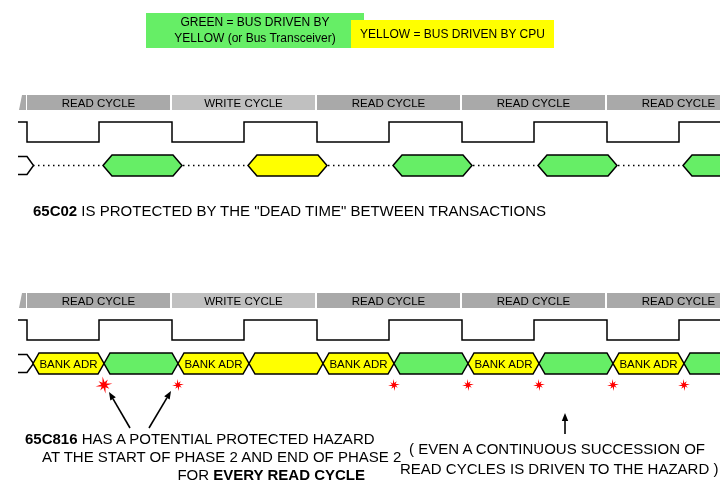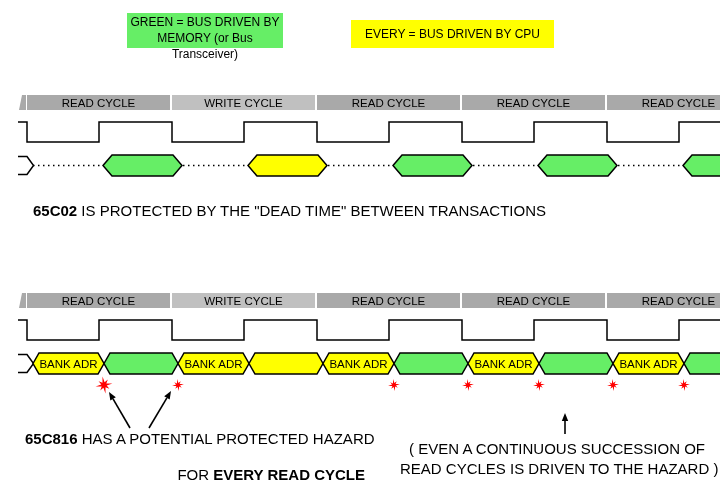--- a/index.html
+++ b/index.html
@@ -1,35 +1,35 @@
 <!DOCTYPE html>
 <html><head>
 <meta charset="utf-8">
 <style>
   html,body{margin:0;padding:0;background:#fff;}
   .page{position:relative;width:720px;height:499px;background:#ffffff;overflow:hidden;
         font-family:"Liberation Sans",sans-serif;color:#000;}
   .abs{position:absolute;}
   .legend-box{text-align:center;font-size:12px;}
-  .legend-green{left:127px;top:13px;width:156px;height:34px;line-height:16px;padding-top:1px;}
+  .legend-green{left:146px;top:13px;width:218px;height:34px;line-height:16px;padding-top:1px;}
   .legend-yellow{left:351px;top:20px;width:203px;height:28px;line-height:28px;}
   .cap{font-size:15px;white-space:nowrap;}
   svg text{font-family:"Liberation Sans",sans-serif;fill:#000;}
 </style>
 </head>
 <body>
 
 <div class="page">
 
   <div class="abs legend-box legend-green" style="background: rgb(102, 238, 102);">
     <div>GREEN = BUS DRIVEN BY</div>
-    <div>MEMORY (or Bus Transceiver)</div>
+    <div>YELLOW (or Bus Transceiver)</div>
   </div>
   <div class="abs legend-box legend-yellow" style="background: rgb(255, 255, 0);">
-    <span>EVERY = BUS DRIVEN BY CPU</span>
+    <span>YELLOW = BUS DRIVEN BY CPU</span>
   </div>
 
   <svg id="d1" class="abs" style="left:0;top:90px" width="720" height="100">
       <path d="M19,20 L22,5 L26,5 L26,20 Z" fill="#A9A9A9"></path>
       <rect x="27" y="5" width="143" height="15" fill="#A9A9A9"></rect>
       <text x="98.5" y="16.5" text-anchor="middle" font-size="11.5">READ CYCLE</text>
       <rect x="172" y="5" width="143" height="15" fill="#C0C0C0"></rect>
       <text x="243.5" y="16.5" text-anchor="middle" font-size="11.5">WRITE CYCLE</text>
       <rect x="317" y="5" width="143" height="15" fill="#A9A9A9"></rect>
       <text x="388.5" y="16.5" text-anchor="middle" font-size="11.5">READ CYCLE</text>
@@ -91,20 +91,21 @@
       <polygon points="109,104 115.8,109.3 110.3,112.5" fill="#000"></polygon>
       <line x1="149" y1="140" x2="166.9113968569828" y2="109.87628710416529" stroke="#000" stroke-width="1.6"></line>
       <polygon points="171,103 169.7,111.5 164.2,108.2" fill="#000"></polygon>
       <line x1="565" y1="146" x2="565" y2="133" stroke="#000" stroke-width="1.6"></line>
       <polygon points="565,125 568.2,133.0 561.8,133.0" fill="#000"></polygon>
     </svg>
 
   <div class="abs cap" style="left:25px;top:430px">
     <b>65C816</b><span> HAS A POTENTIAL PROTECTED HAZARD</span>
   </div>
+  <div class="abs cap" style="left:42px;top:448px">AT THE START OF PHASE 2 AND END OF PHASE 2</div>
   <div class="abs cap" style="left:25px;top:466px;width:340px;text-align:right">
     <span>FOR </span><b>EVERY READ CYCLE</b>
   </div>
 
   <div class="abs cap" style="left:400px;top:439px;width:305px;text-align:right;line-height:20px">
     <div>( EVEN A CONTINUOUS SUCCESSION OF</div>
     <div>READ CYCLES IS DRIVEN TO THE HAZARD )</div>
   </div>
 
 </div>

